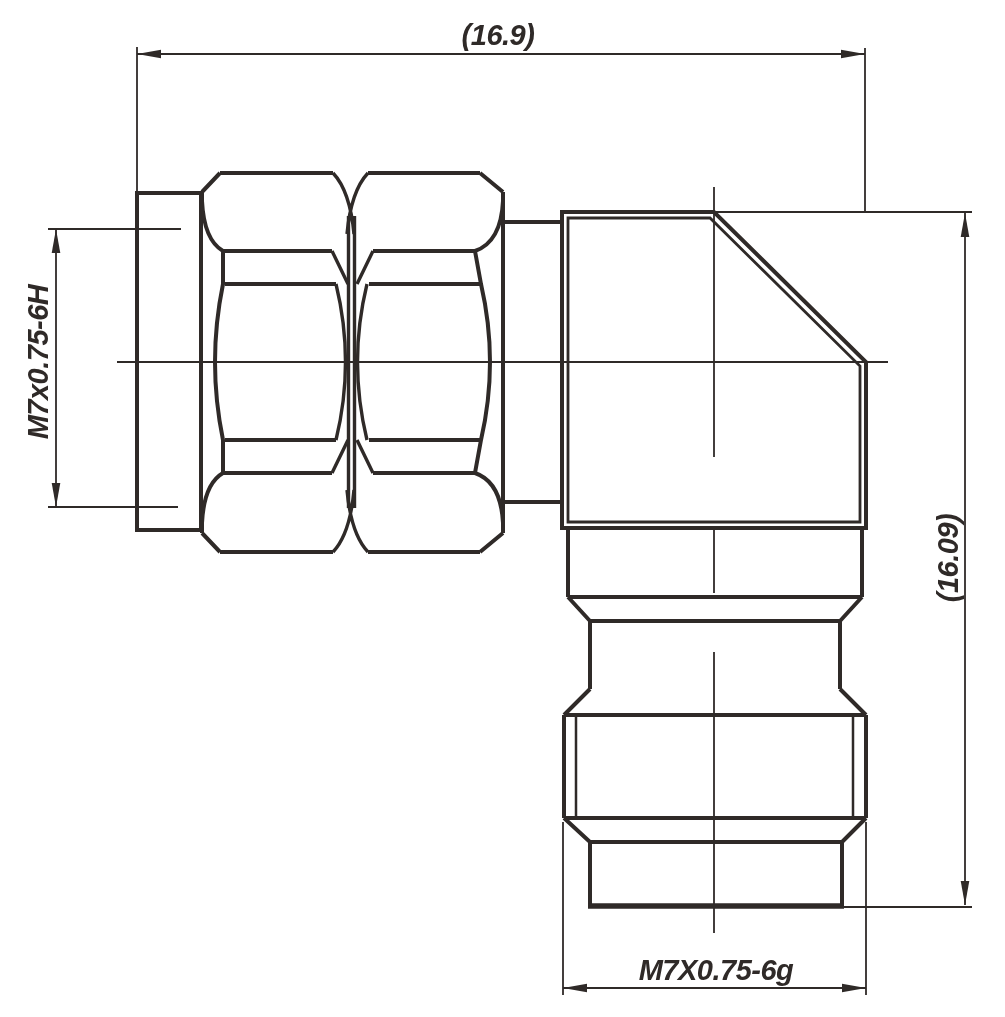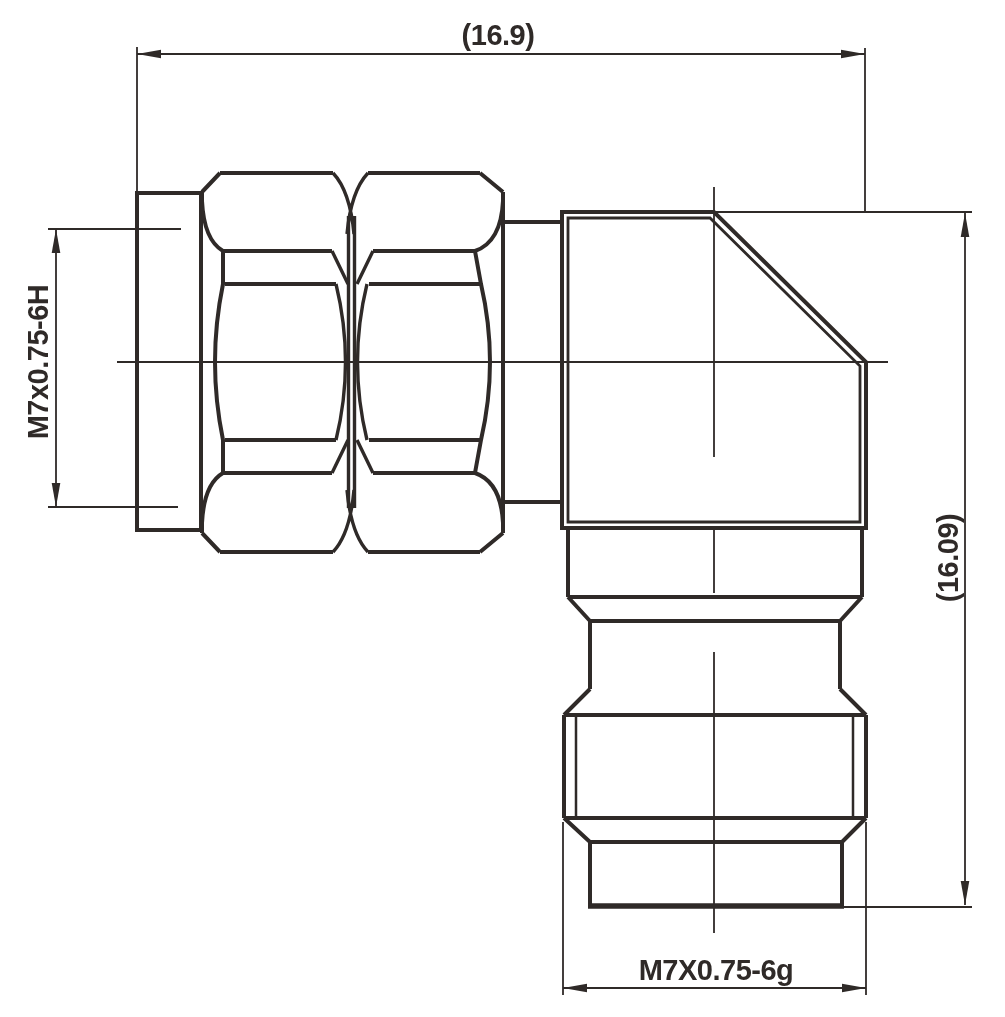--- a/index.html
+++ b/index.html
@@ -6,20 +6,21 @@
     margin: 0;
     padding: 0;
     background: #ffffff;
   }
   .stage {
     position: relative;
     width: 1005px;
     height: 1017px;
     background: #ffffff;
     overflow: hidden;
+    font-style: italic;
   }
   svg.drawing {
     position: absolute;
     left: 0;
     top: 0;
     width: 1005px;
     height: 1017px;
   }
   .dim-text {
     font-family: "Liberation Sans", "DejaVu Sans", sans-serif;

